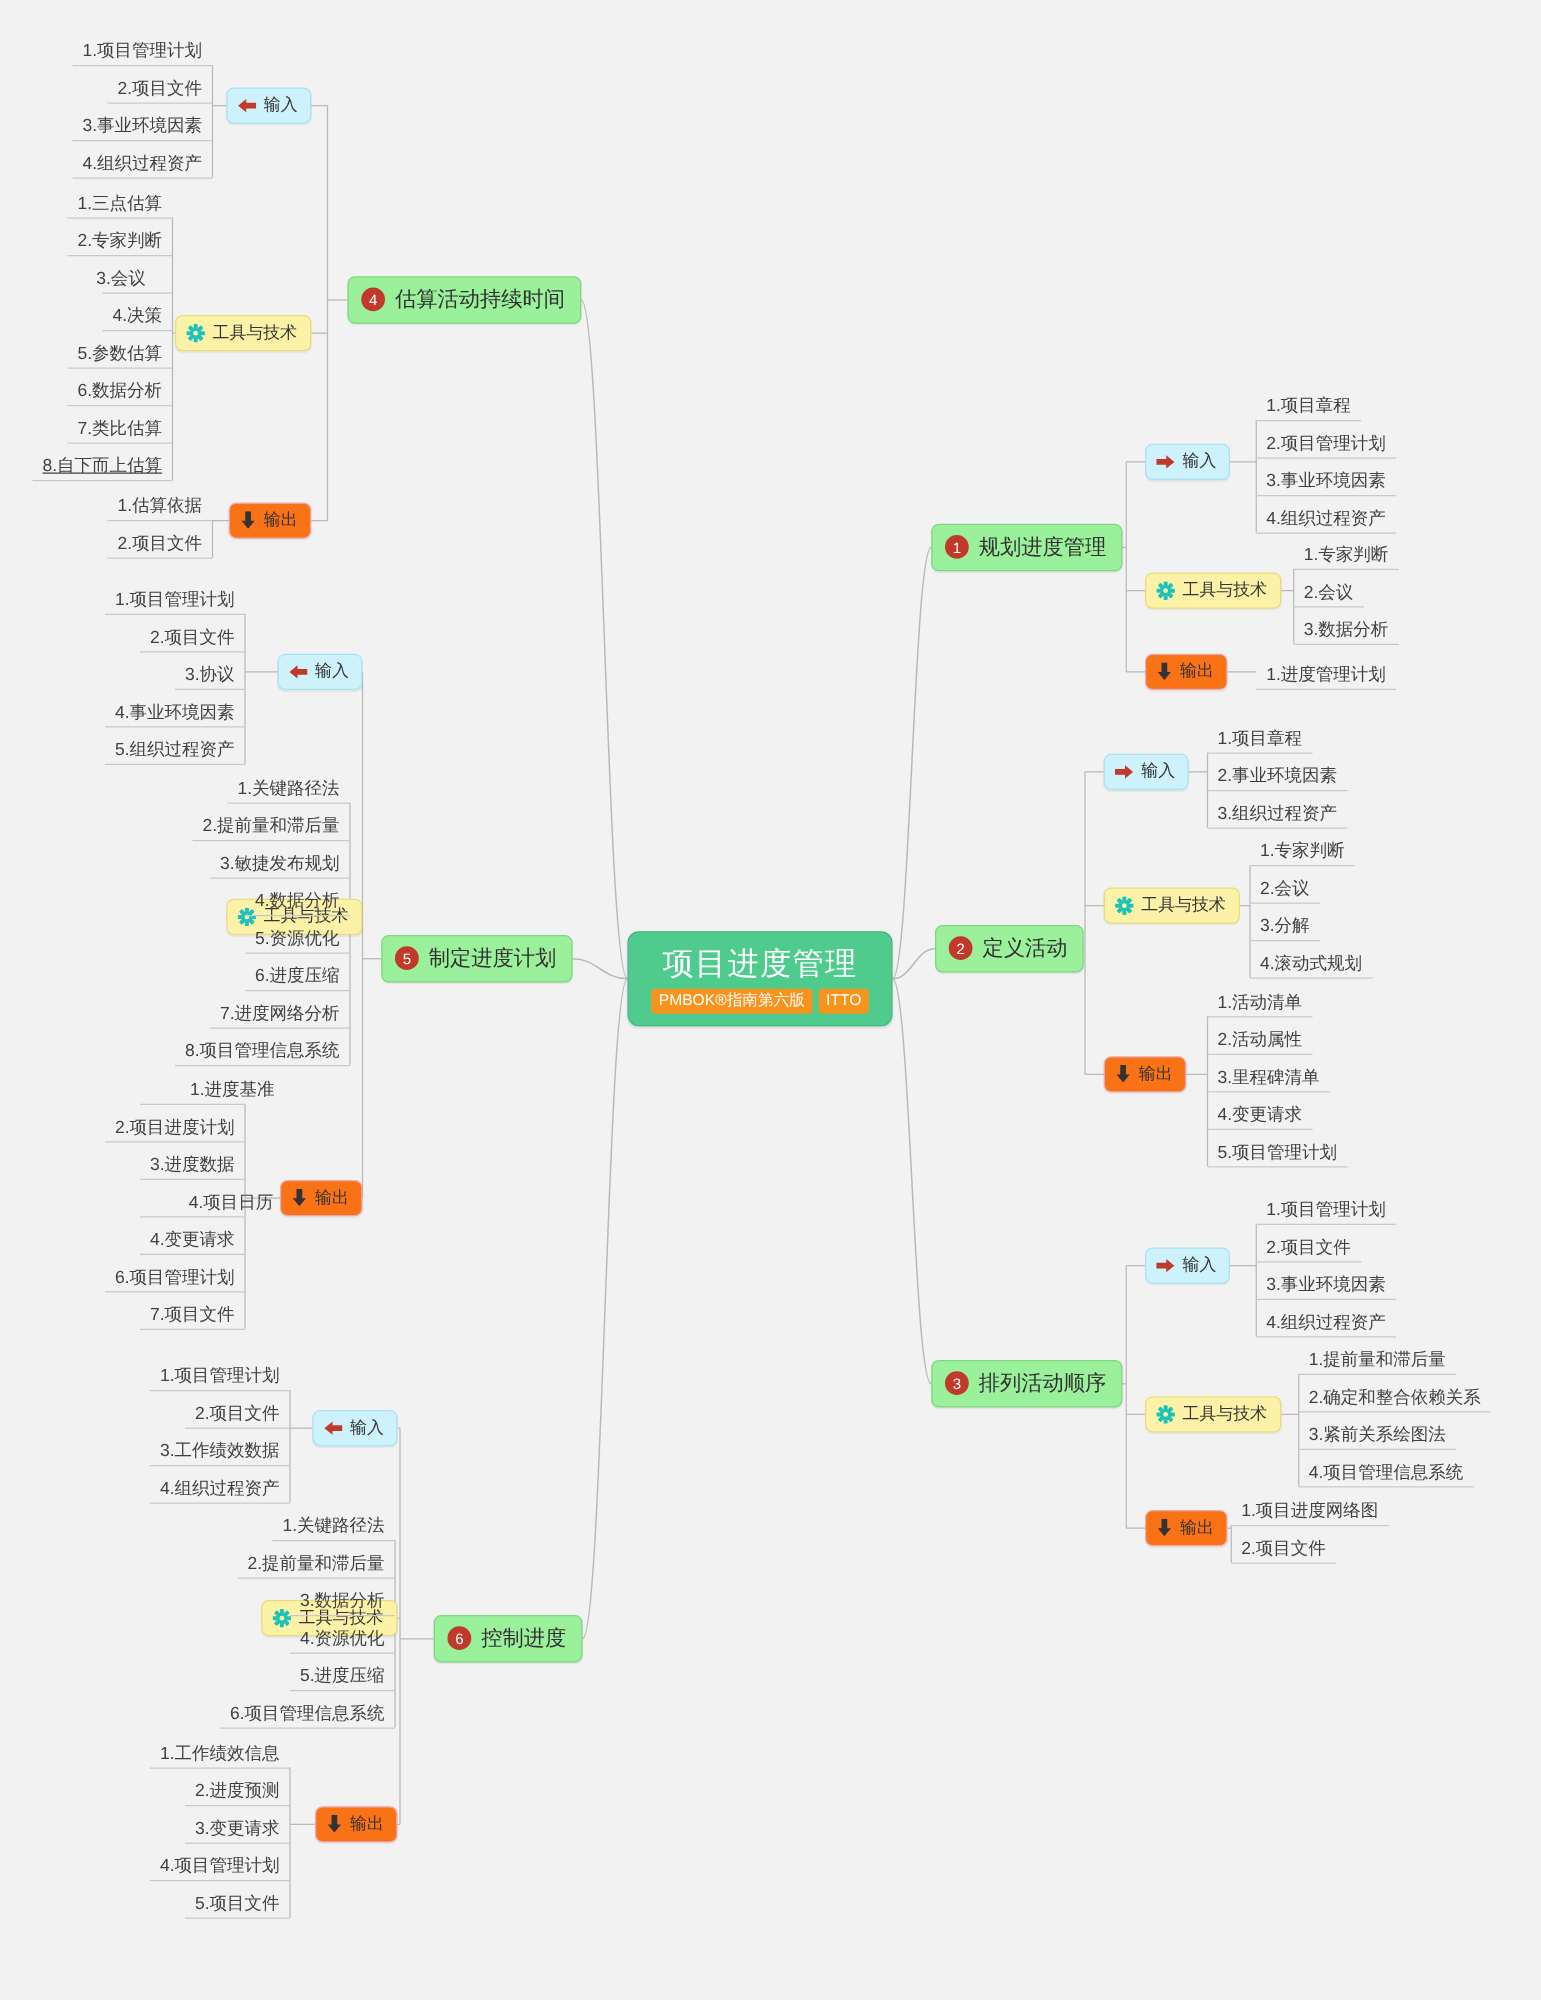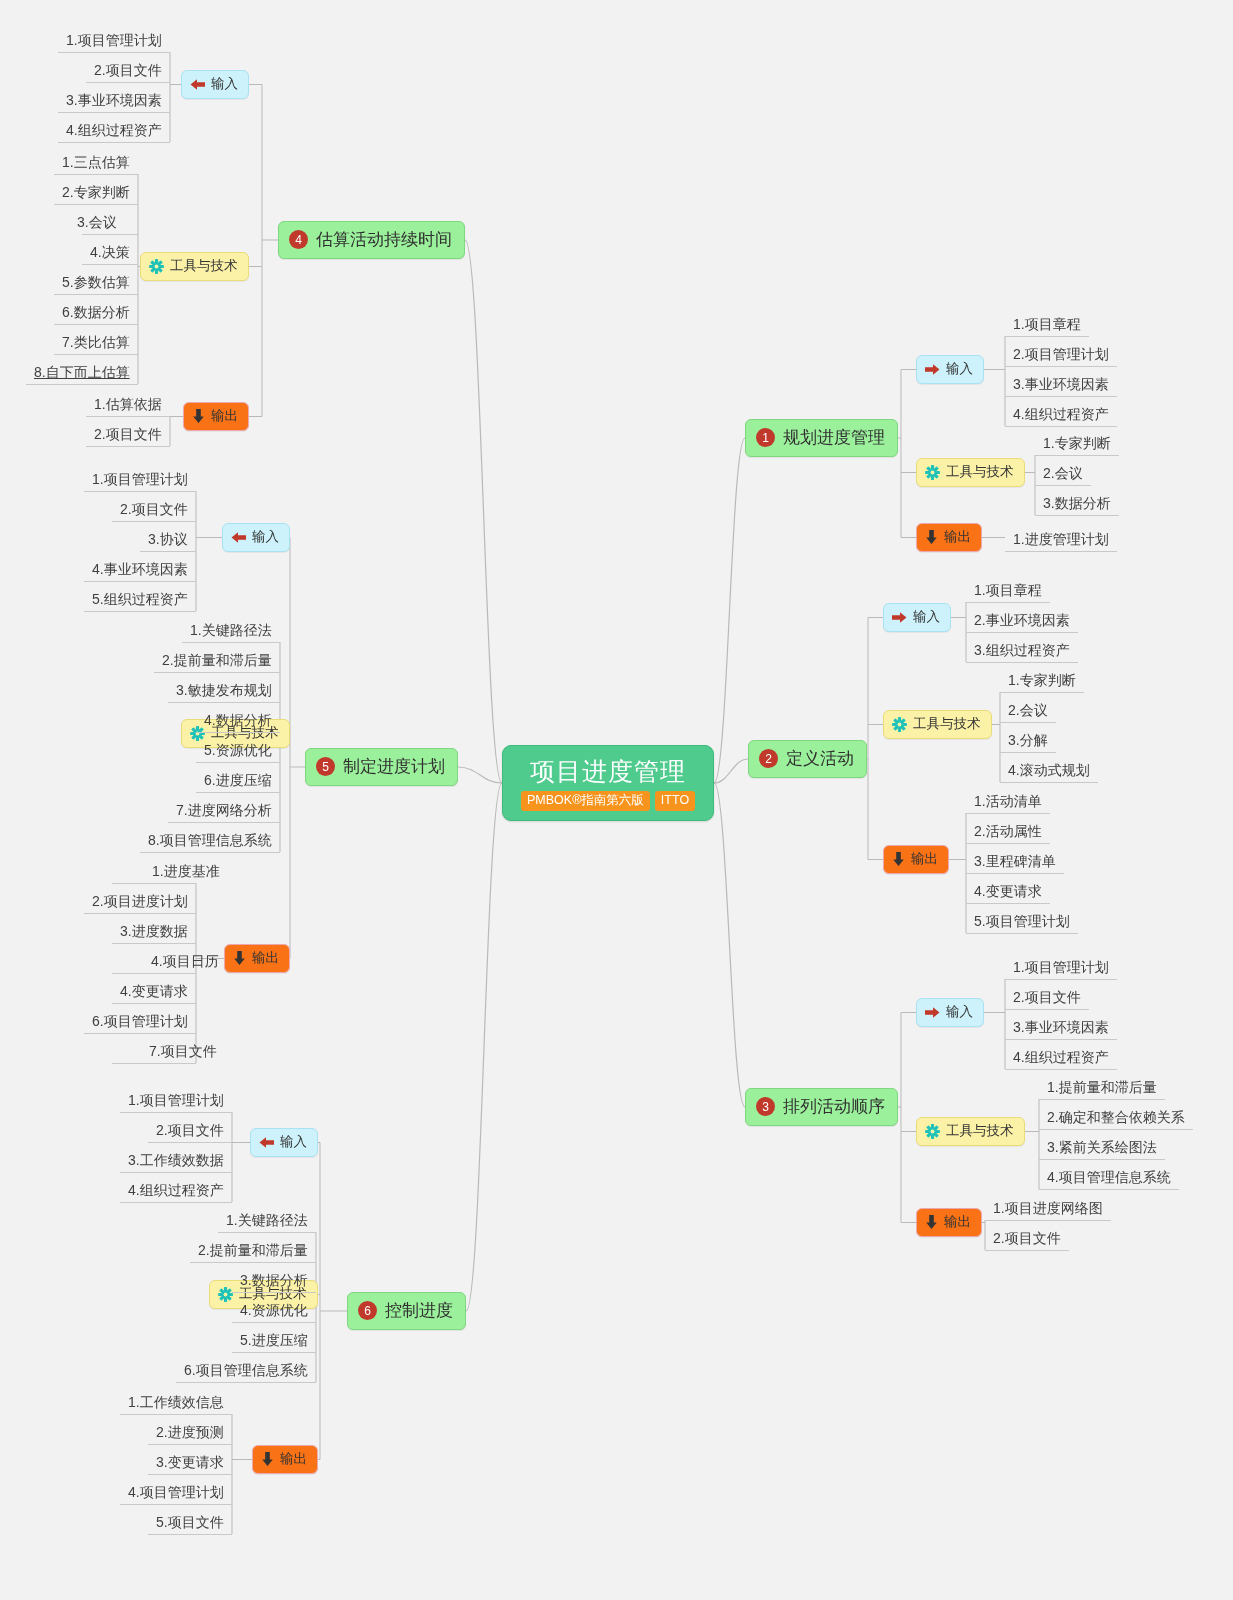--- a/index.html
+++ b/index.html
@@ -442,21 +442,21 @@
       <div class="node leaf" style="left: 84px; top: 889px;"><span>2.项目进度计划</span></div>
       <div class="ul" style="left: 84px; top: 913px; width: 112px;"></div>
       <div class="node leaf" style="left: 112px; top: 919px;"><span>3.进度数据</span></div>
       <div class="ul" style="left: 112px; top: 943px; width: 84px;"></div>
       <div class="node leaf" style="left: 112px; top: 949px; margin-left: 31px;"><span>4.项目日历</span></div>
       <div class="ul" style="left: 112px; top: 973px; width: 84px;"></div>
       <div class="node leaf" style="left: 112px; top: 979px;"><span>4.变更请求</span></div>
       <div class="ul" style="left: 112px; top: 1003px; width: 84px;"></div>
       <div class="node leaf" style="left: 84px; top: 1009px;"><span>6.项目管理计划</span></div>
       <div class="ul" style="left: 84px; top: 1033px; width: 112px;"></div>
-      <div class="node leaf" style="left: 112px; top: 1039px; margin-left: 29px;"><span>7.项目文件</span></div>
+      <div class="node leaf" style="left: 112px; top: 1039px;"><span>7.项目文件</span></div>
       <div class="ul" style="left: 112px; top: 1063px; width: 84px;"></div>
       <div class="node branch" style="left: 347px; top: 1292px;">
         <span class="bnum">6</span>
         <span>控制进度</span>
       </div>
       <div class="node cat input" style="left: 250px; top: 1128px;">
         <svg width="15" height="13" viewBox="0 0 15 13">
           <path d="M15 4.2H7V1.2L0.5 6.5 7 11.8V8.8h8z" fill="#c0392b"></path>
         </svg>
         <span>输入</span>

